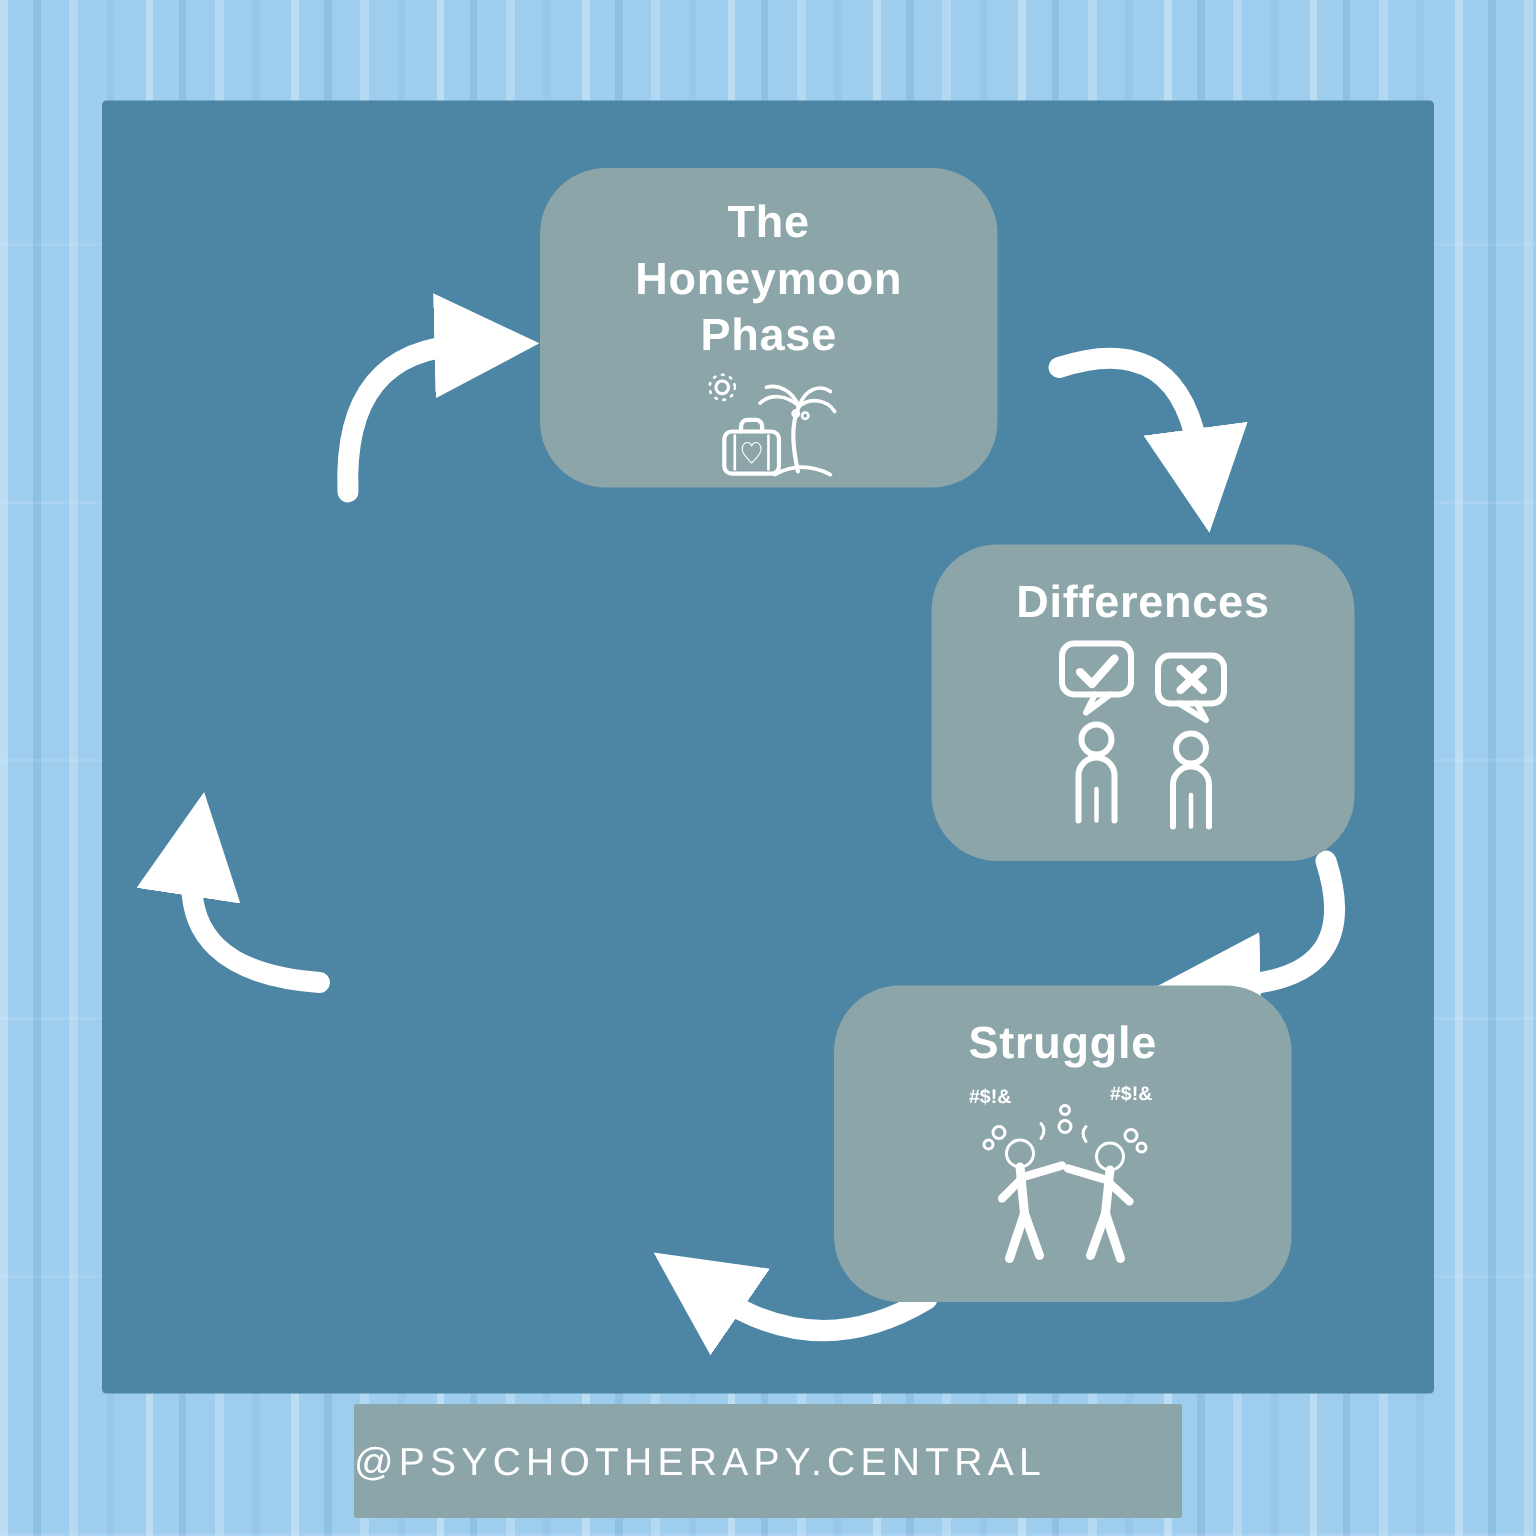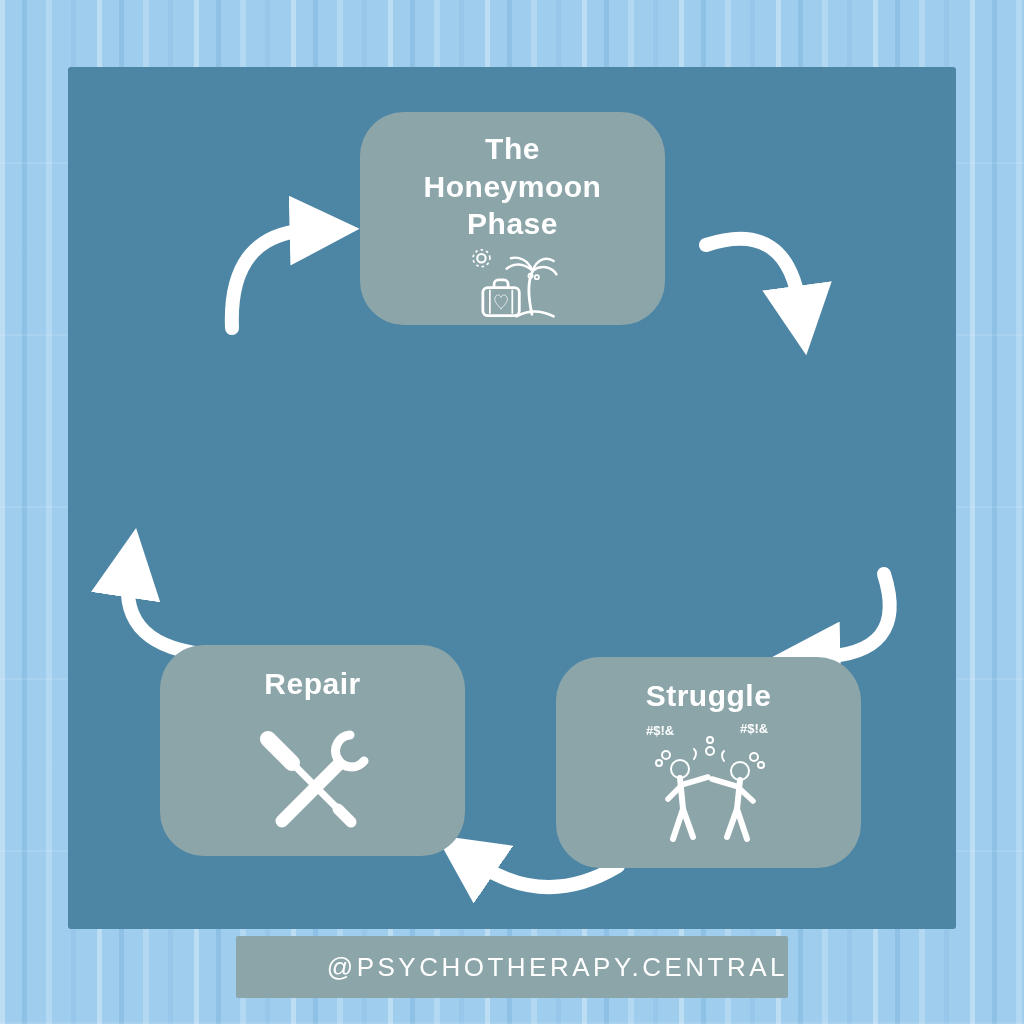--- a/index.html
+++ b/index.html
@@ -30,22 +30,22 @@
   }
   .stage-honeymoon{left:360px;top:112px;width:305px;height:213px;padding-top:18px;}
   .stage-honeymoon .stage-label{max-width:240px;}
   .stage-differences{left:621px;top:363px;width:282px;height:211px;padding-top:20px;}
   .stage-enduring{left:103px;top:363px;width:312px;height:211px;padding-top:20px;}
   .stage-struggle{left:556px;top:645px;width:305px;height:211px;padding-top:20px;margin-top:12px;}
   .stage-repair{left:160px;top:645px;width:305px;height:211px;padding-top:20px;}
   .icon{display:block;margin-top:4px;}
   .icon *{vector-effect:none;}
   .footer{
-    position:absolute;left:236px;top:936px;width:552px;height:62px;background:#8ca5a9;
-    display:flex;align-items:center;justify-content:flex-end;border-radius:2px;
+    position:absolute;left:236px;top:936px;width:552px;height:76px;background:#8ca5a9;
+    display:flex;align-items:center;justify-content:flex-start;border-radius:2px;
   }
   .footer span{color:#fff;font-size:26px;font-weight:400;letter-spacing:3.5px;}
   svg.icon path, svg.icon rect, svg.icon circle, svg.icon line{
     stroke:#ffffff;fill:none;stroke-linecap:round;stroke-linejoin:round;
   }
 </style>
 </head>
 <body>
 
 <div class="canvas">
@@ -80,20 +80,37 @@
       <circle cx="119" cy="43" r="3" stroke-width="2.5"></circle>
       <path d="M90,99 Q115,85 143,99" stroke-width="3.5"></path>
       <rect x="42" y="58" width="52" height="40" rx="7" stroke-width="4"></rect>
       <path d="M58,58 v-5 a6,6 0 0 1 6,-6 h8 a6,6 0 0 1 6,6 v5" stroke-width="4"></path>
       <line x1="52" y1="62" x2="52" y2="94" stroke-width="2.5"></line>
       <line x1="84" y1="62" x2="84" y2="94" stroke-width="2.5"></line>
       <path d="M68,88 C61,81 57,76 60,71 C62,67 67,68 68,72 C69,68 74,67 76,71 C79,76 75,81 68,88 Z" fill="#ffffff" stroke-width="1"></path>
     </svg>
   </div>
 
+  <div class="stage stage-differences">
+    <div class="stage-label">Differences</div>
+    <svg class="icon" width="160" height="132" viewBox="0 0 160 132">
+      <rect x="26" y="4" width="46" height="34" rx="8" stroke-width="4"></rect>
+      <path d="M48,38 L42,50 L58,38" stroke-width="4"></path>
+      <path d="M38,23 l8,8 l15,-17" stroke-width="5.5"></path>
+      <rect x="90" y="12" width="44" height="32" rx="8" stroke-width="4"></rect>
+      <path d="M116,44 L122,55 L104,44" stroke-width="4"></path>
+      <path d="M105,21 L120,35 M120,21 L105,35" stroke-width="5.5"></path>
+      <circle cx="49" cy="68" r="10" stroke-width="4"></circle>
+      <path d="M37,122 v-30 a12,12 0 0 1 24,0 v30" stroke-width="4"></path>
+      <path d="M49,101 v21" stroke-width="3"></path>
+      <circle cx="112" cy="74" r="10" stroke-width="4"></circle>
+      <path d="M100,126 v-28 a12,12 0 0 1 24,0 v28" stroke-width="4"></path>
+      <path d="M112,105 v21" stroke-width="3"></path>
+    </svg>
+  </div>
 
 
   <div class="stage stage-struggle">
     <div class="stage-label">Struggle</div>
     <svg class="icon" width="170" height="132" viewBox="0 0 170 132">
       <text x="22" y="16" font-size="13" font-weight="bold" fill="#ffffff" stroke="none">#$!&amp;</text>
       <text x="116" y="14" font-size="13" font-weight="bold" fill="#ffffff" stroke="none">#$!&amp;</text>
       <circle cx="56" cy="50" r="9" fill="#ffffff" stroke-width="2"></circle>
       <path d="M56,59 L59,90" stroke-width="6"></path>
       <path d="M57,66 L84,58" stroke-width="5.5"></path>
@@ -110,27 +127,17 @@
       <circle cx="35" cy="44" r="3" stroke-width="2"></circle>
       <circle cx="130" cy="38" r="4" stroke-width="2"></circle>
       <circle cx="137" cy="46" r="3" stroke-width="2"></circle>
       <path d="M70,40 q4,-6 0,-10" stroke-width="2"></path>
       <path d="M100,42 q-4,-6 0,-10" stroke-width="2"></path>
       <circle cx="86" cy="32" r="4" stroke-width="2"></circle>
       <circle cx="86" cy="21" r="3" stroke-width="2"></circle>
     </svg>
   </div>
 
-  <div class="stage stage-repair">
-    <div class="stage-label">Repair</div>
-    <svg class="icon" width="150" height="132" viewBox="0 0 150 132">
-      <line x1="30" y1="32" x2="54" y2="56" stroke-width="16"></line>
-      <line x1="54" y1="56" x2="100" y2="102" stroke-width="7"></line>
-      <line x1="100" y1="102" x2="113" y2="115" stroke-width="11"></line>
-      <path d="M112,28 a16,16 0 1 0 14,26" stroke-width="9"></path>
-      <line x1="44" y1="114" x2="100" y2="58" stroke-width="13"></line>
-    </svg>
-  </div>
 
   <div class="footer">
     <span>@PSYCHOTHERAPY.CENTRAL</span>
   </div>
 </div>
 
 </body></html>

